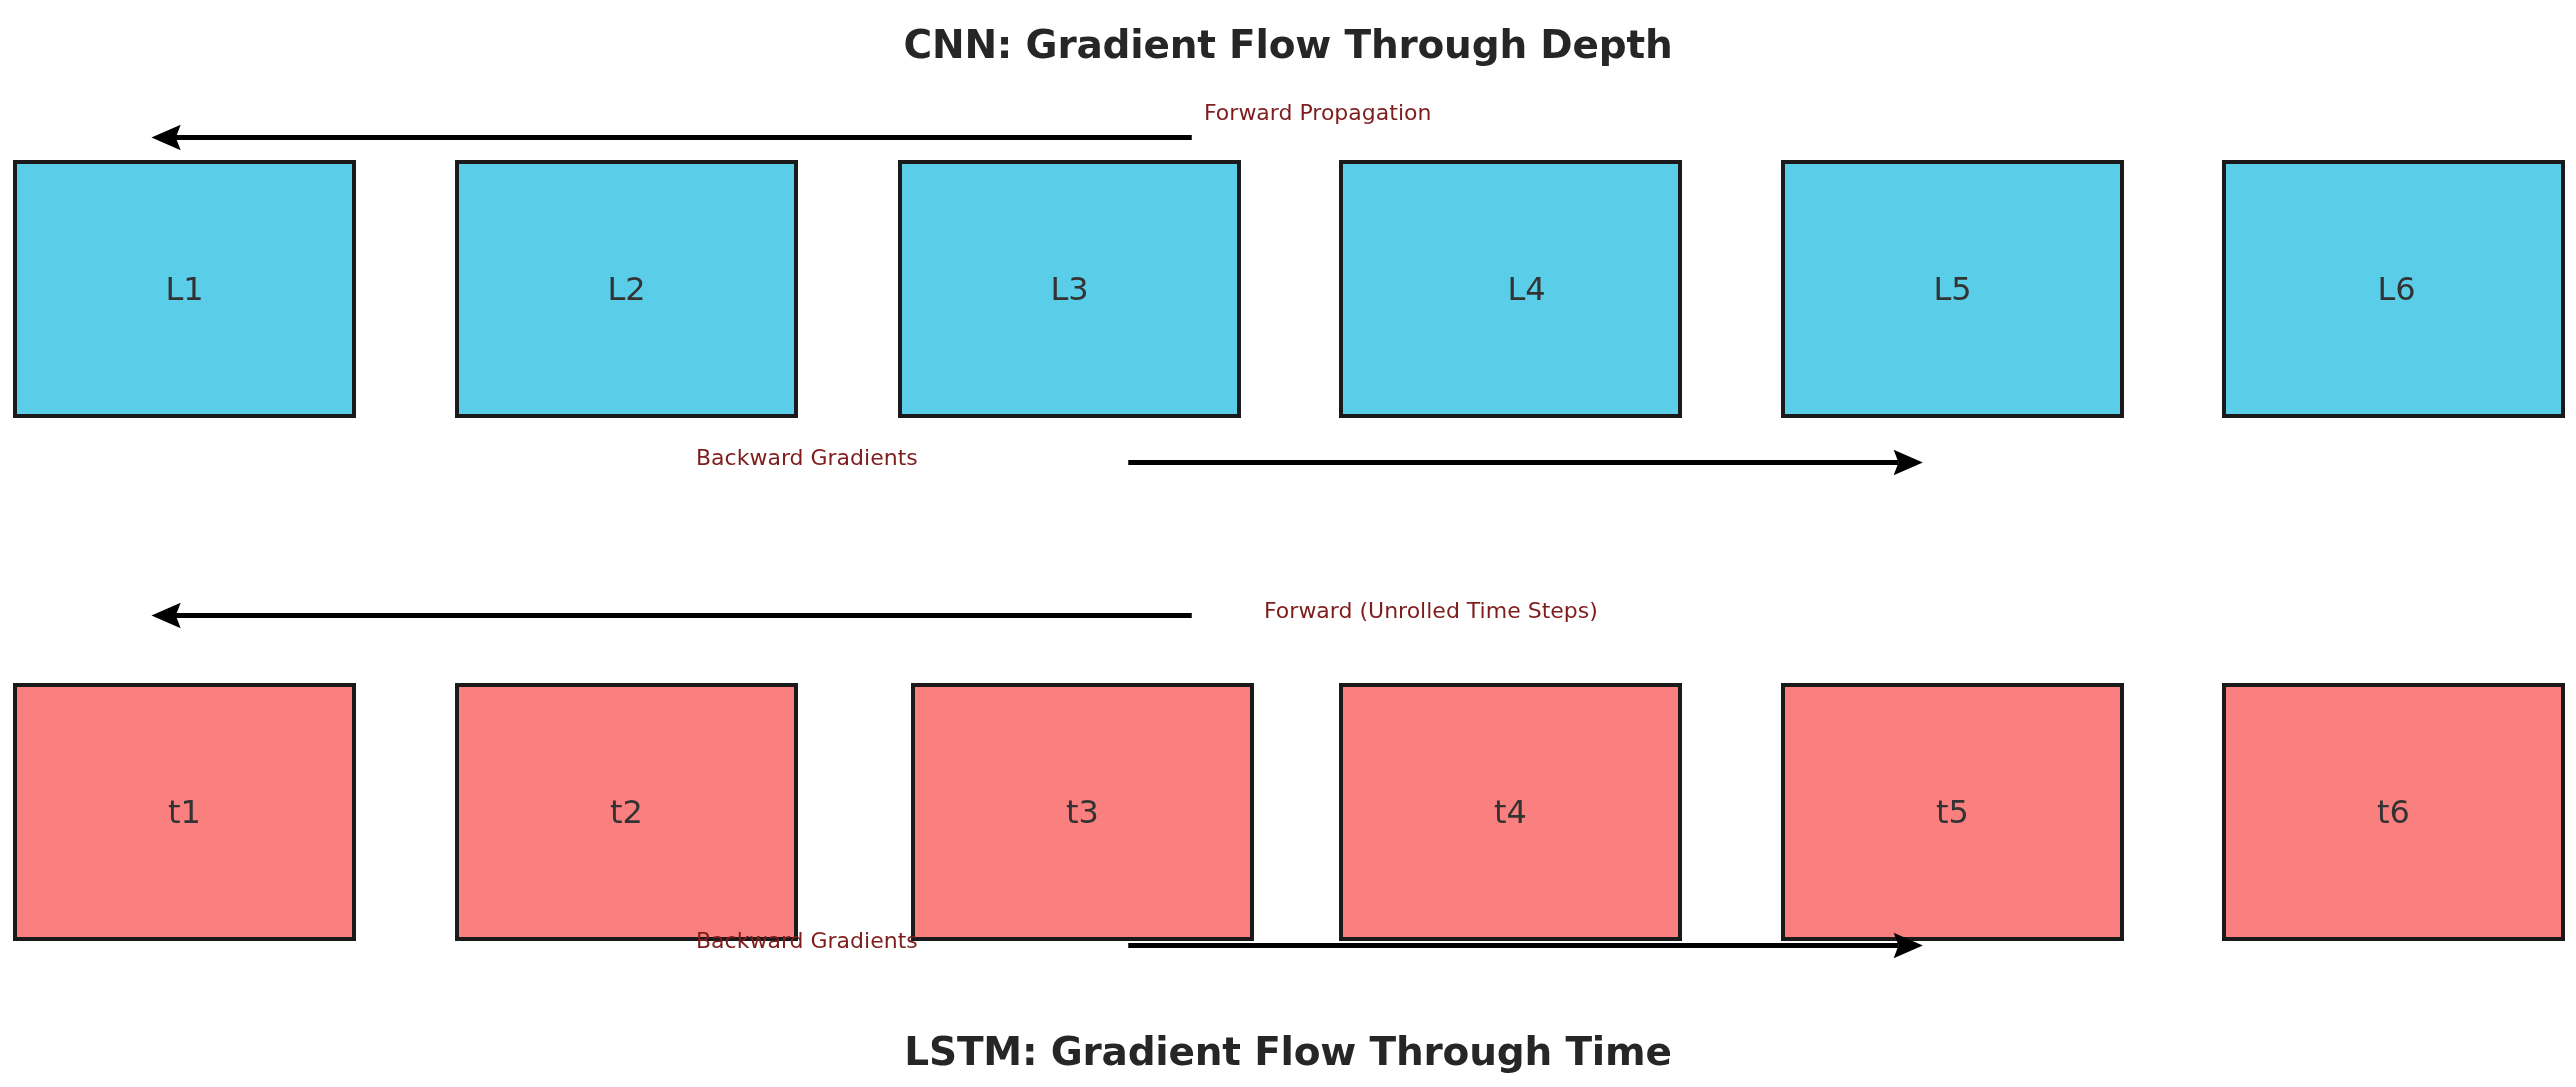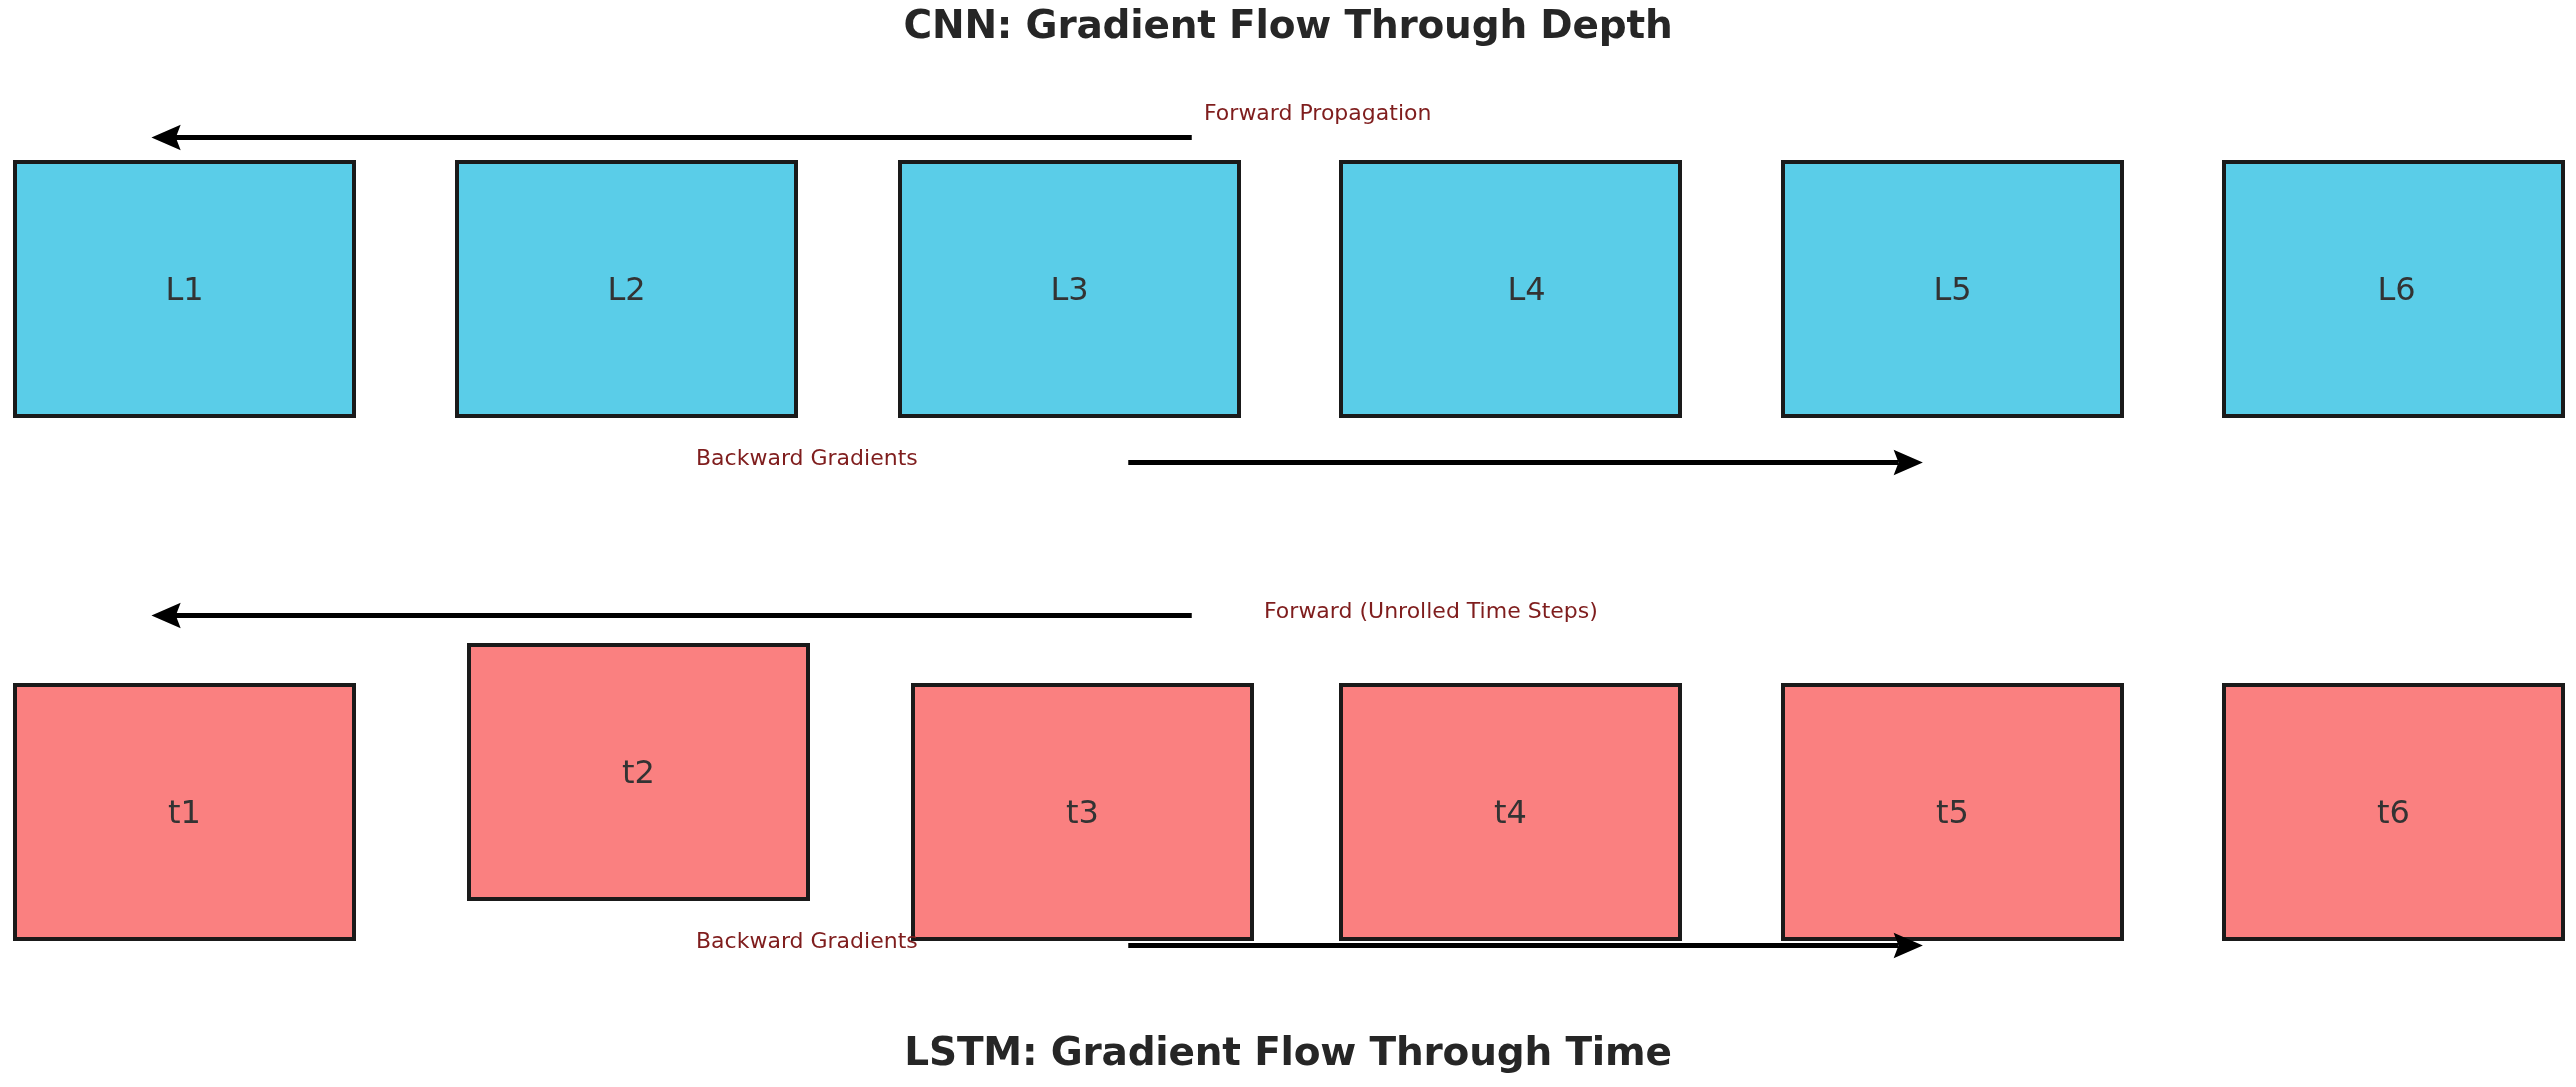--- a/index.html
+++ b/index.html
@@ -21,21 +21,21 @@
     position: absolute;
     left: 0;
     width: 2576px;
     text-align: center;
     font-size: 39px;
     font-weight: bold;
     color: #262626;
     letter-spacing: -0.2px;
     white-space: nowrap;
   }
-  #cnn-title { top: 2px; }
+  #cnn-title { top: 22px; }
   #lstm-title { top: 1029px; }
 
   .node-row {
     position: absolute;
     left: 0;
     width: 2576px;
     height: 0;
   }
   .node {
     position: absolute;
@@ -114,21 +114,21 @@
   <svg class="arrow-svg" style="left:138px; top:596px; width:1074px; height:39px;" viewBox="0 0 1090 40" width="1074" height="39">
     <line class="arrow-line" x1="1075" y1="20" x2="28" y2="20"></line>
     <polygon class="arrow-head" points="8,20 38,7 33,20 38,33"></polygon>
   </svg>
   <div class="flow-label" style="left:1264px; top:600px;text-align:right;">Forward (Unrolled Time Steps)</div>
 
   <div class="node-row">
     <div class="node lstm" style="left:13px;   top:683px;">
         <span>t1</span>
       </div>
-    <div class="node lstm" style="left:455px;  top:643px;margin-left:12px;">
+    <div class="node lstm" style="left:455px;  top:683px;">
         <span>t2</span>
       </div>
     <div class="node lstm" style="left:867px;  top:683px;margin-left:44px;">
         <span>t3</span>
       </div>
     <div class="node lstm" style="left:1339px; top:683px;">
         <span>t4</span>
       </div>
     <div class="node lstm" style="left:1781px; top:683px;">
         <span>t5</span>

